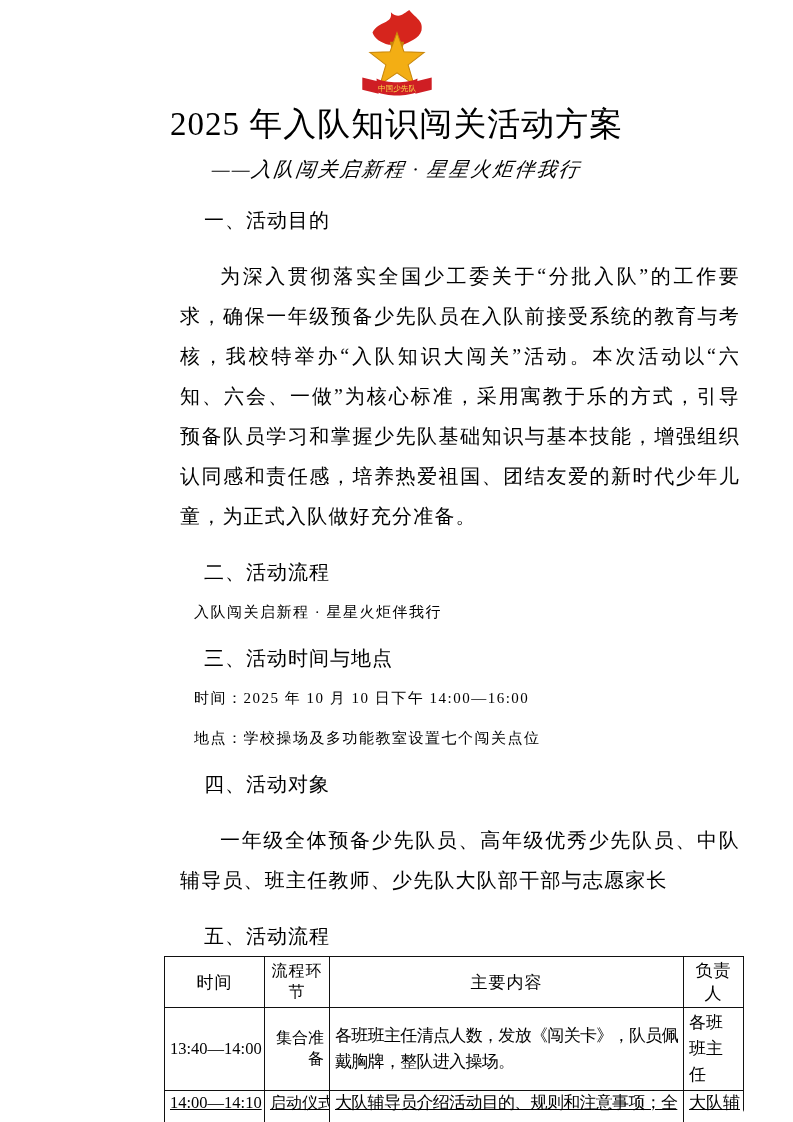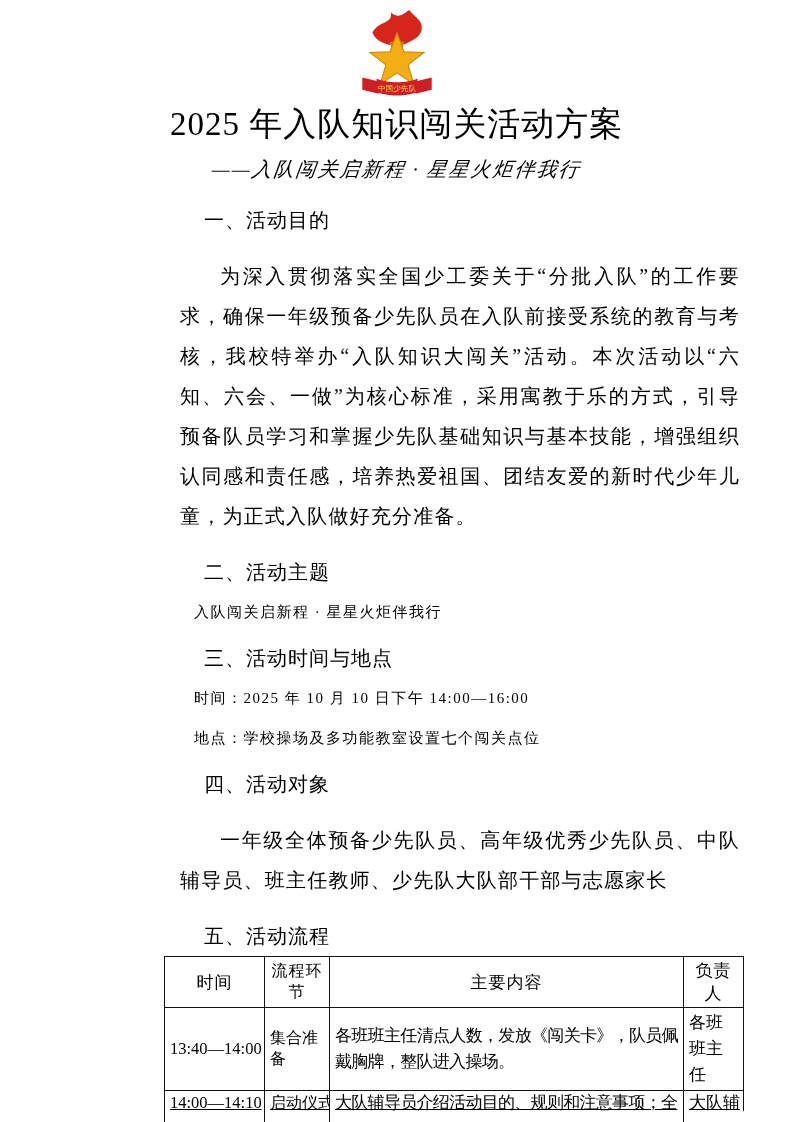--- a/index.html
+++ b/index.html
@@ -73,21 +73,21 @@
     width: 579px;
     font-size: 17px;
   }
   table.schedule th, table.schedule td {
     border: 1.5px solid #111111;
     padding: 2px 5px;
     vertical-align: middle;
     font-weight: normal;
   }
   table.schedule th { text-align: center; height: 31px; letter-spacing: 1px; }
-  th.c2, td.c2 { font-size: 16px; padding-left: 1px; padding-right: 1px; }
+  th.c2, td.c2 { font-size: 16px; padding-left: 1px; padding-right: 1px; text-align: right; }
   td.c1 { text-align: center; white-space: nowrap; padding-left: 1px; padding-right: 1px; font-size: 16.5px; }
   td.c2 { font-weight: bold; font-family: "Liberation Serif", "DejaVu Serif", serif; }
   td.c3 { text-align: justify; line-height: 26px; letter-spacing: -0.7px; }
   td.c4 { line-height: 26px; padding-left: 4px; padding-right: 2px; }
   tr.row1 td { height: 56px; }
   tr.row2 td { height: 25px; line-height: 22px; padding-top: 1px; padding-bottom: 11px; white-space: nowrap; overflow: hidden; text-decoration: underline; }
 </style>
 </head>
 <body>
 
@@ -107,21 +107,21 @@
 
   <h1 class="doc-title">2025 年入队知识闯关活动方案</h1>
 
   <div class="doc-subtitle">——入队闯关启新程 · 星星火炬伴我行</div>
 
   <div class="content">
 
     <h2 class="sec-heading">一、活动目的</h2>
     <p class="body-text">为深入贯彻落实全国少工委关于“分批入队”的工作要求，确保一年级预备少先队员在入队前接受系统的教育与考核，我校特举办“入队知识大闯关”活动。本次活动以“六知、六会、一做”为核心标准，采用寓教于乐的方式，引导预备队员学习和掌握少先队基础知识与基本技能，增强组织认同感和责任感，培养热爱祖国、团结友爱的新时代少年儿童，为正式入队做好充分准备。</p>
 
-    <h2 class="sec-heading">二、活动主题</h2>
+    <h2 class="sec-heading">二、活动流程</h2>
     <p class="plain-line">入队闯关启新程 · 星星火炬伴我行</p>
 
     <h2 class="sec-heading">三、活动时间与地点</h2>
     <p class="plain-line">时间：2025 年 10 月 10 日下午 14:00—16:00</p>
     <p class="plain-line">地点：学校操场及多功能教室设置七个闯关点位</p>
 
     <h2 class="sec-heading">四、活动对象</h2>
     <p class="body-text">一年级全体预备少先队员、高年级优秀少先队员、中队辅导员、班主任教师、少先队大队部干部与志愿家长</p>
 
     <h2 class="sec-heading">五、活动流程</h2>

